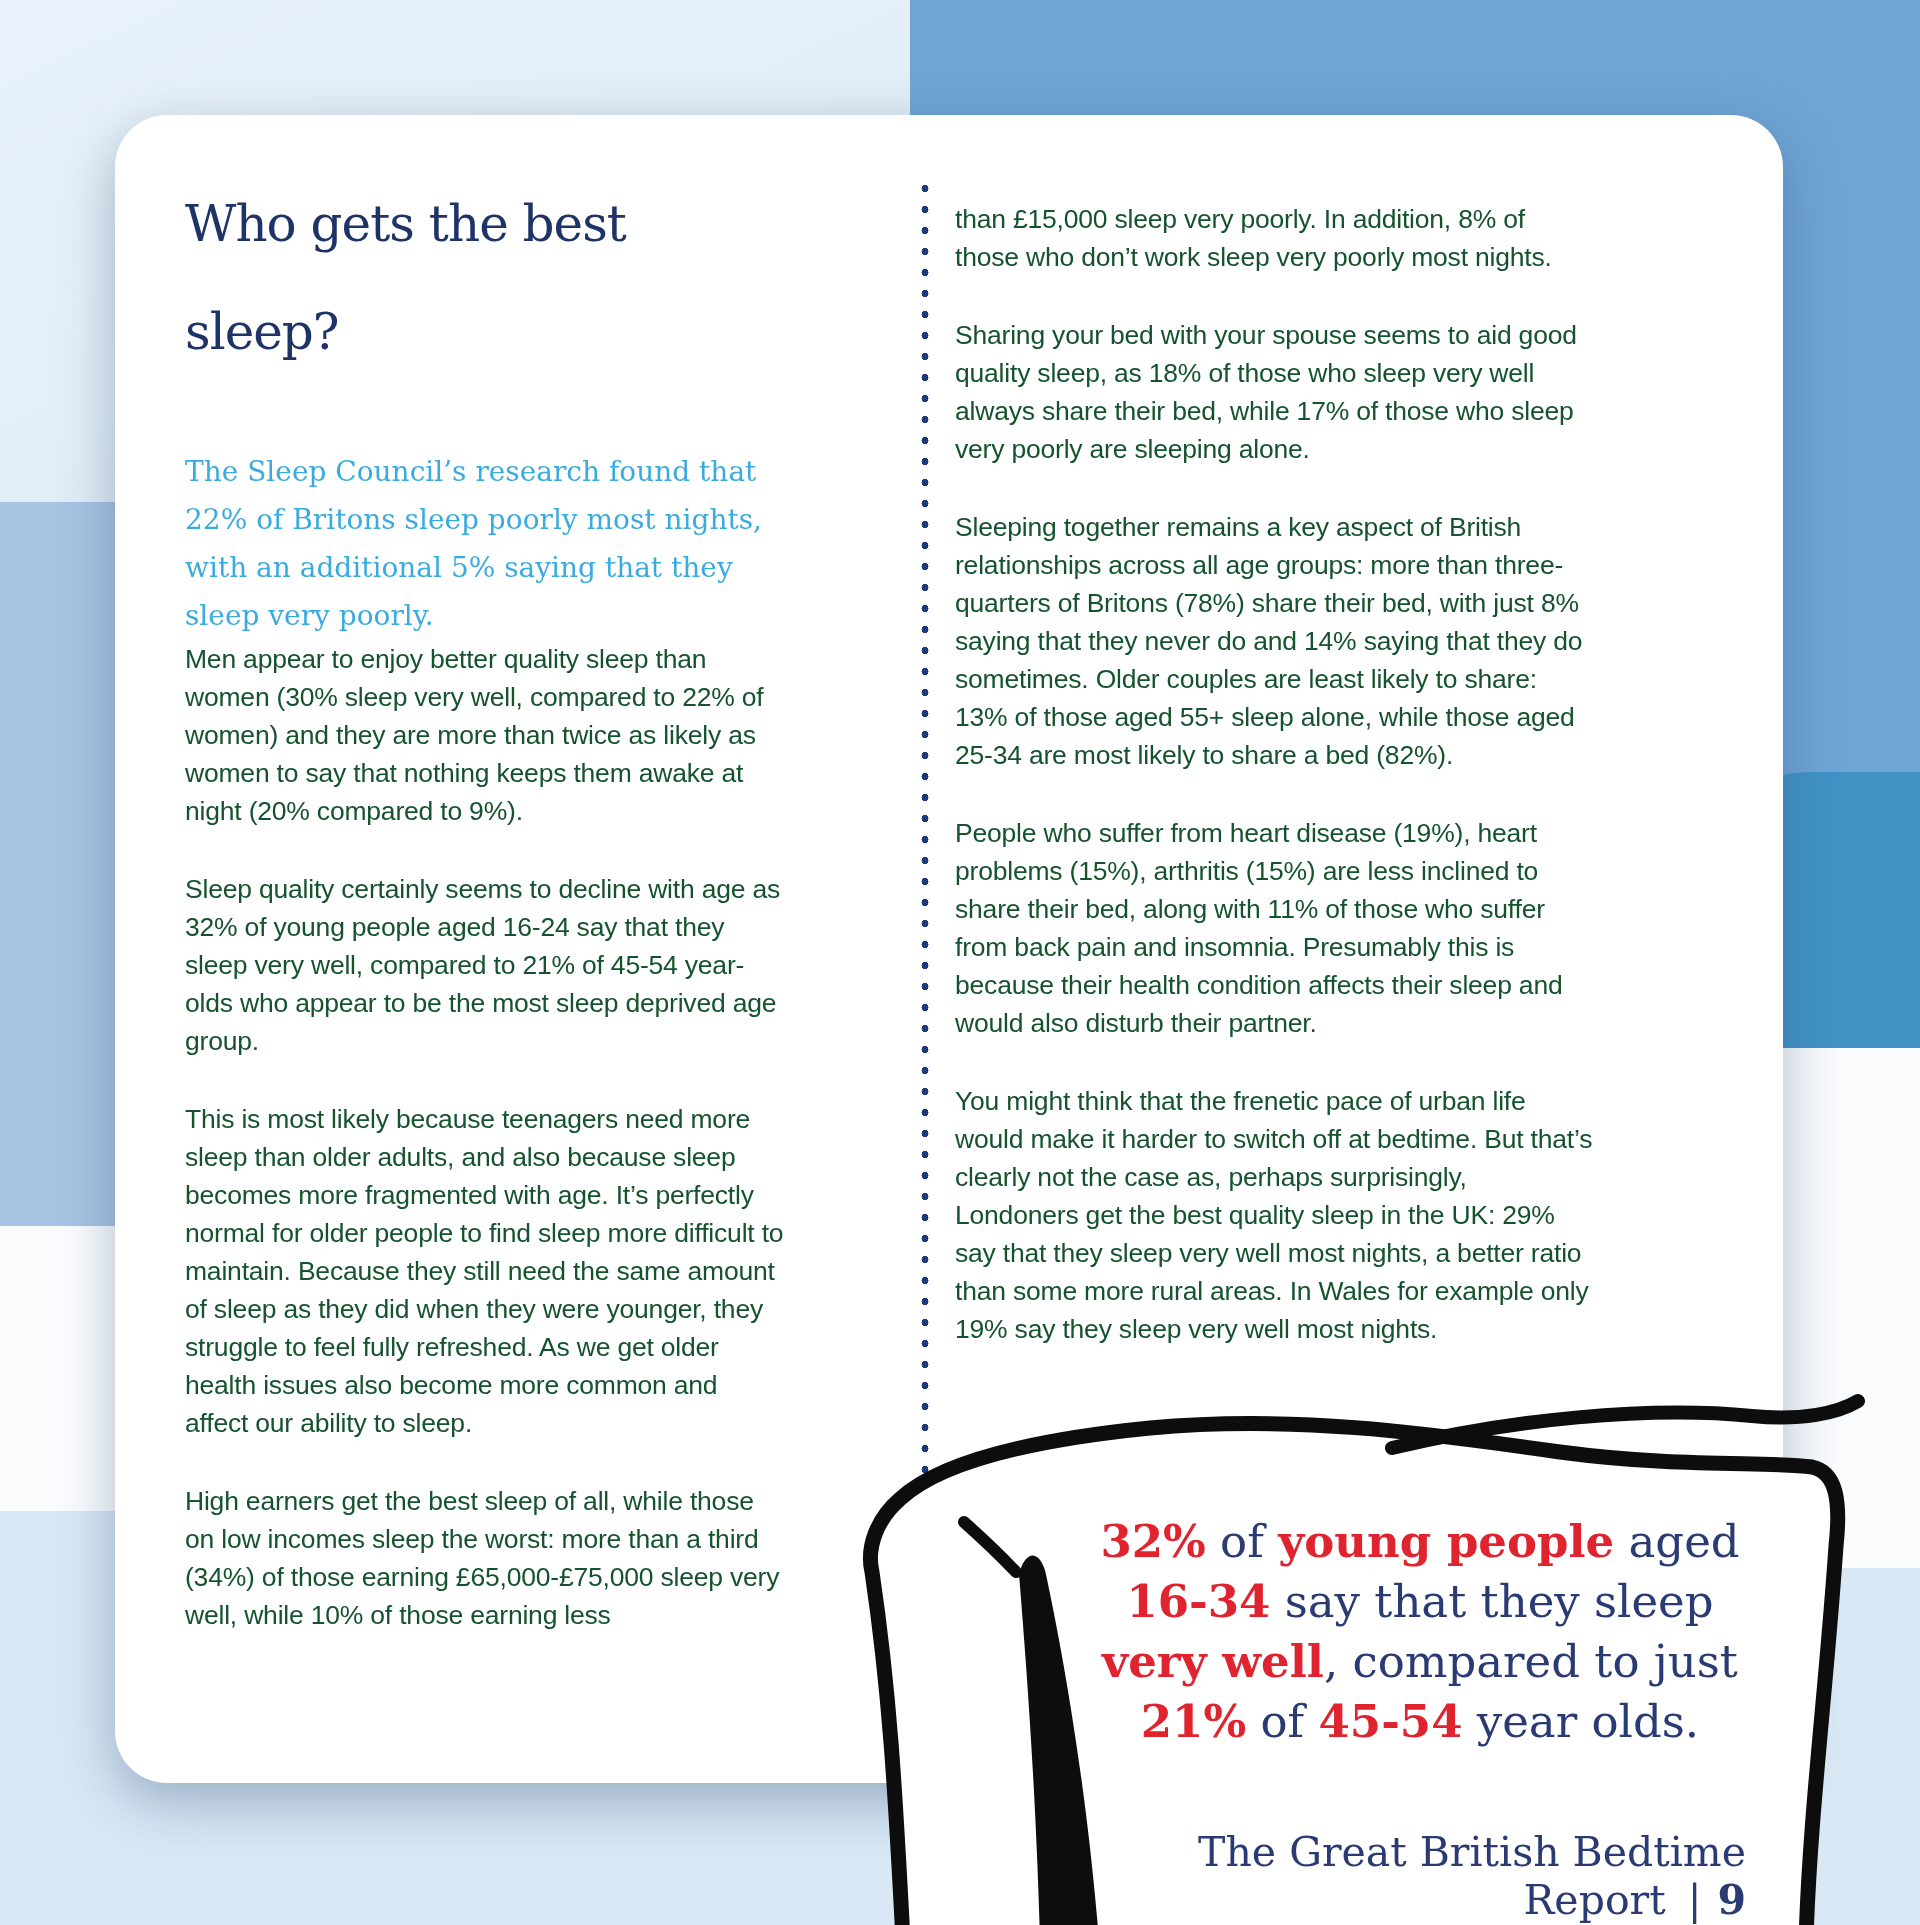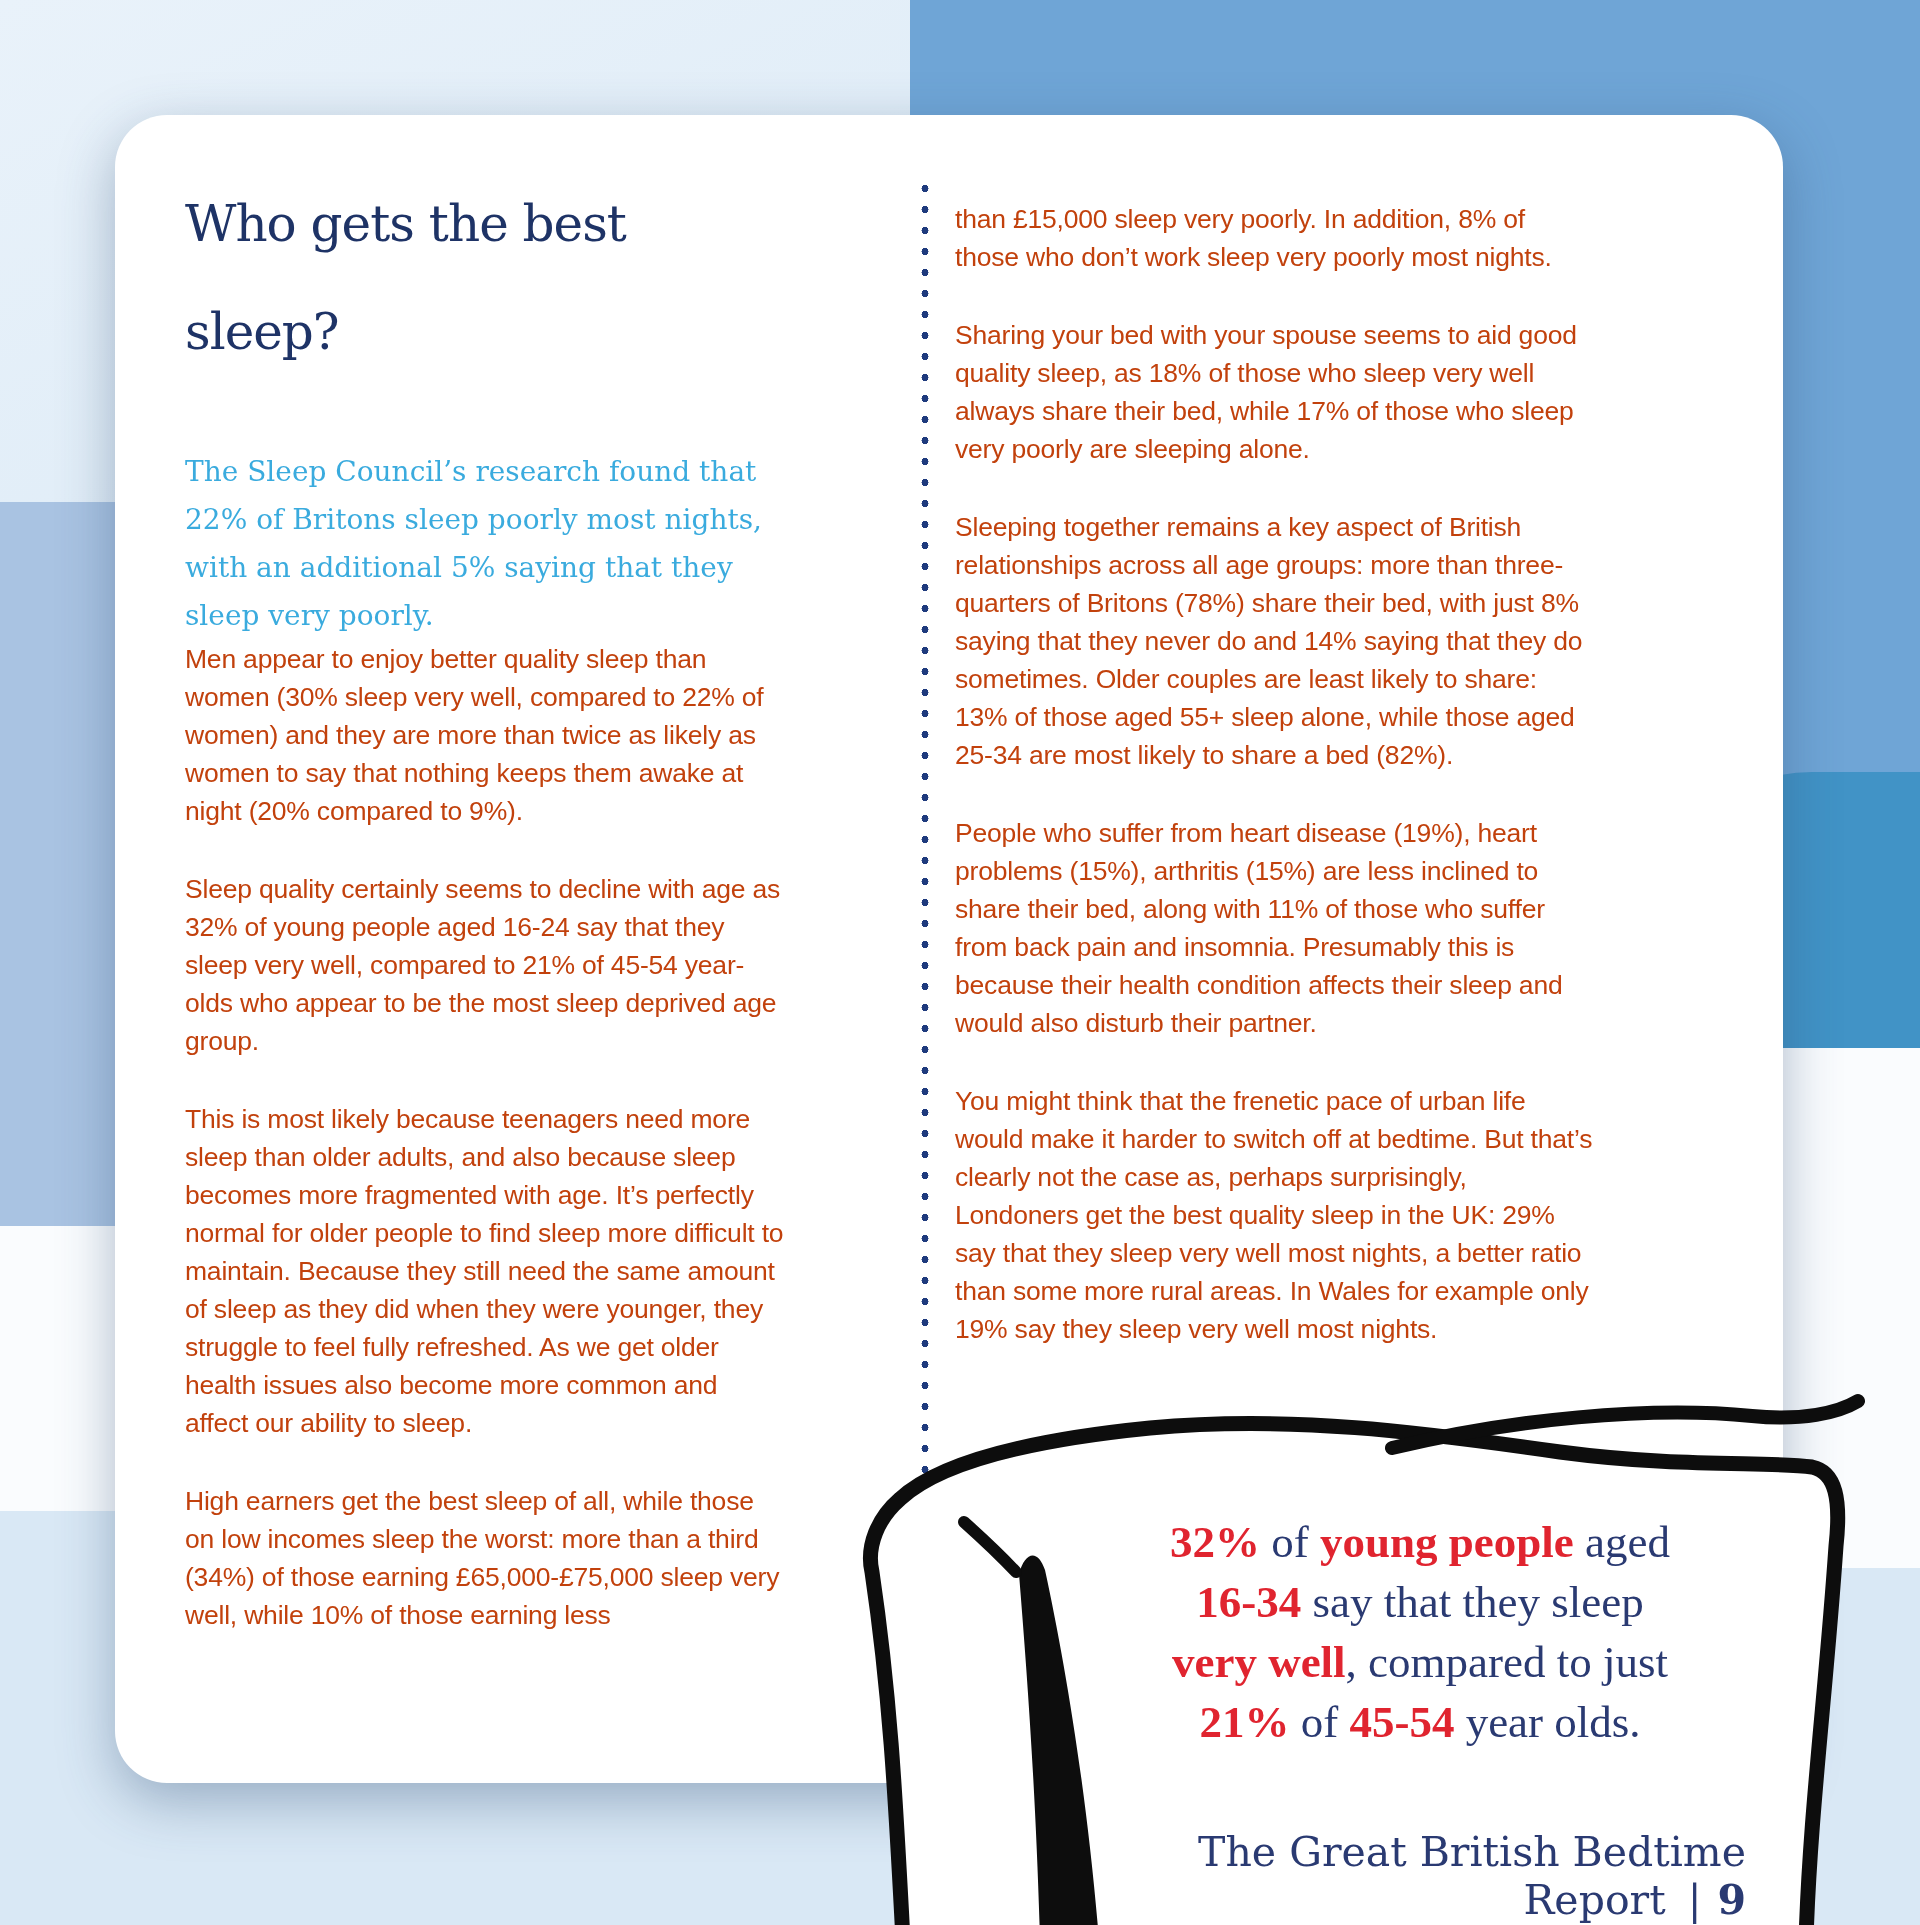--- a/index.html
+++ b/index.html
@@ -25,34 +25,34 @@
   
   .card{position:absolute;left:115px;top:115px;width:1668px;height:1668px;background:#ffffff;
     border-radius:52px;box-shadow:0 18px 55px rgba(45,75,115,.38);z-index:1;}
 
   
   .left-col{position:absolute;left:185px;top:0;width:600px;z-index:2;}
   .page-title{margin:170px 0 0 0;font-family:"DejaVu Serif",serif;font-weight:normal;
     font-size:50px;line-height:108px;letter-spacing:-1px;color:#1e3366;width:560px;}
   .intro{margin:62px 0 0 0;font-family:"DejaVu Serif",serif;font-size:28px;line-height:48px;
     color:#3aabde;width:600px;}
-  .body-par{font-size:26.5px;line-height:38px;letter-spacing:-0.2px;color:#c2410c;margin:0 0 40px 0;}
+  .body-par{font-size:26.5px;line-height:38px;letter-spacing:-0.2px;color:#14532d;margin:0 0 40px 0;}
   .left-col .body-par:first-of-type{margin-top:72px;}
   .right-col{position:absolute;left:955px;top:0;width:640px;padding-top:200px;z-index:2;}
 
   
   .divider{position:absolute;left:921px;top:178px;width:8px;height:1408px;z-index:2;
     background-image:radial-gradient(circle,#1e3a7d 0 3.4px,rgba(0,0,0,0) 3.6px);
     background-size:8px 21px;background-repeat:repeat-y;background-position:center top;}
 
   
   .bubble-svg{position:absolute;left:0;top:0;width:1920px;height:1925px;z-index:3;pointer-events:none;}
   .callout-text{position:absolute;left:1070px;top:1512px;width:700px;text-align:center;z-index:4;
     font-family:"DejaVu Serif",serif;font-size:45px;line-height:60px;color:#2a3a72;}
-  .callout-text .line{white-space:nowrap;font-family:Liberation Serif, serif;}
+  .callout-text .line{white-space:nowrap;}
   .callout-text .em{color:#e0242f;font-weight:bold;}
   .footer{position:absolute;left:1011px;top:1828px;width:735px;text-align:right;z-index:4;
     font-family:"DejaVu Serif",serif;font-size:41px;color:#2a3a72;}
   .footer .sep{margin:0 16px 0 22px;font-weight:normal;color:#2a3a72;}
   .footer .pagenum{font-weight:bold;}
 </style>
 </head>
 <body>
 
 <div class="bg-base"></div>

